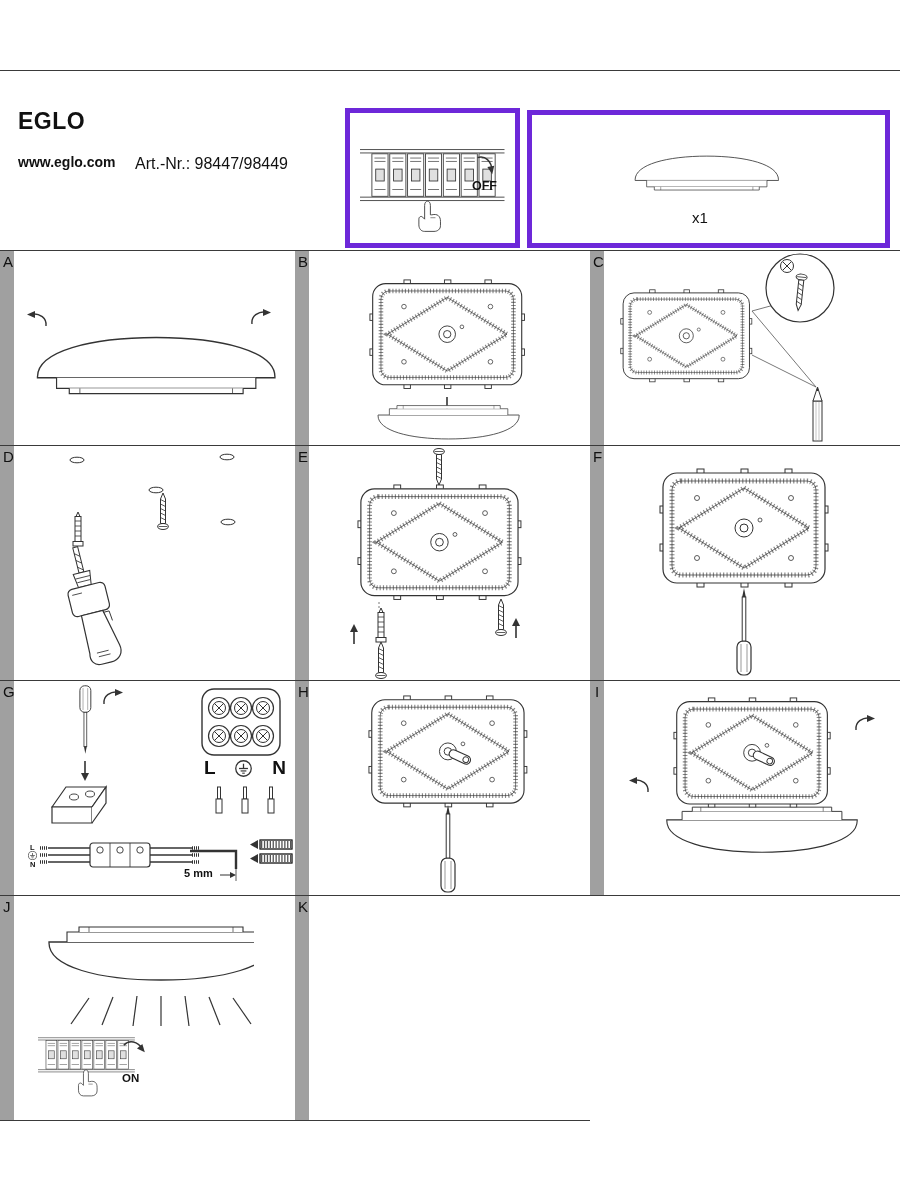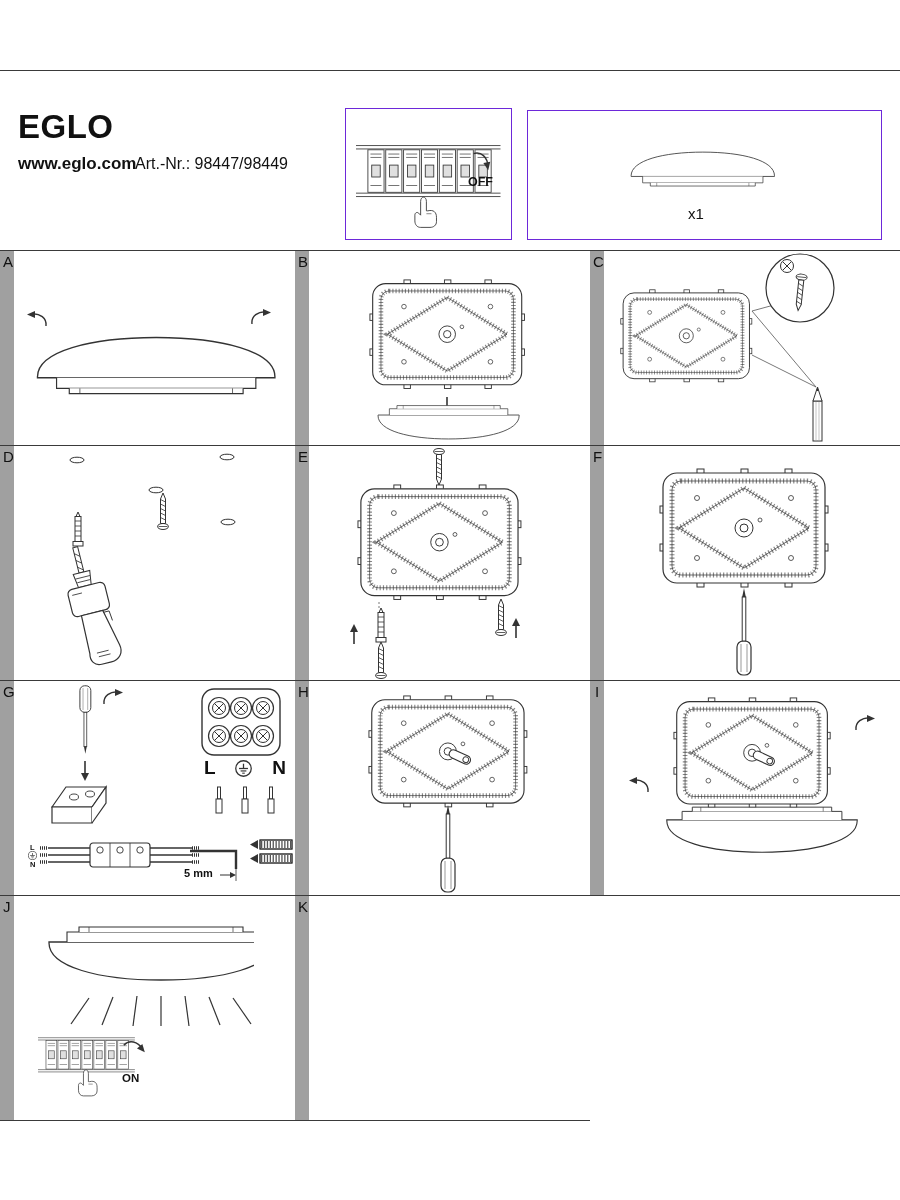--- a/index.html
+++ b/index.html
@@ -3,23 +3,23 @@
 <meta charset="utf-8">
 <style>
   html,body{margin:0;padding:0}
   body{width:900px;height:1200px;position:relative;background:#fff;
        font-family:"Liberation Sans",sans-serif;color:#111;overflow:hidden}
   .rule{position:absolute;height:1px;background:#3a3a3a}
   .bar{position:absolute;width:14px;background:#a0a0a0}
   .step-label{position:absolute;font-size:15px;line-height:1;color:#111;z-index:3}
   .panel{position:absolute;overflow:hidden}
   .panel > svg{position:absolute;left:0;top:0}
-  .box{position:absolute;border:1px solid #6d28d9;background:#fff}
-  .brand{position:absolute;left:18px;top:108px;font-size:33px;font-weight:bold;letter-spacing:.5px}
-  .site{position:absolute;left:18px;top:154px;font-size:17px;font-weight:bold}
+  .box{position:absolute;border:5px solid #6d28d9;background:#fff}
+  .brand{position:absolute;left:18px;top:108px;font-size:23px;font-weight:bold;letter-spacing:.5px}
+  .site{position:absolute;left:18px;top:154px;font-size:14px;font-weight:bold}
   .artnr{position:absolute;left:135px;top:155px;font-size:16px}
   .off-label{position:absolute;left:122px;top:66px;font-size:12.5px;font-weight:bold}
   .qty-label{position:absolute;left:160px;top:94px;font-size:15px}
   .on-label{position:absolute;left:108px;top:176px;font-size:11.5px;font-weight:bold}
   .lnn{position:absolute;left:190px;top:76px;width:82px;display:flex;align-items:center;
        justify-content:space-between;font-size:19px;font-weight:bold;z-index:2}
   .tiny{position:absolute;font-size:7.5px;font-weight:bold;line-height:1;z-index:2}
   .tiny-ic{position:absolute;z-index:2}
   .mm{position:absolute;left:170px;top:186px;font-size:11px;font-weight:bold;z-index:2}
   .mark{fill:#fff;stroke:#333;stroke-width:1}

